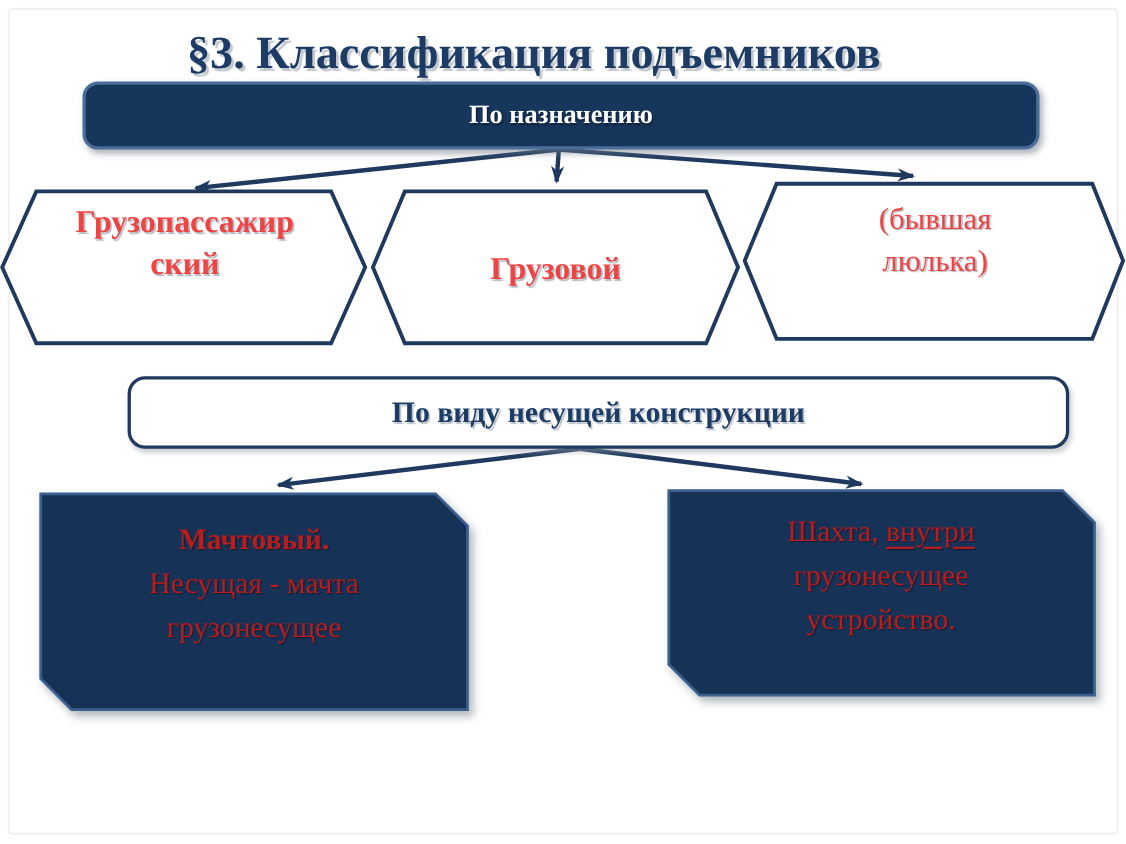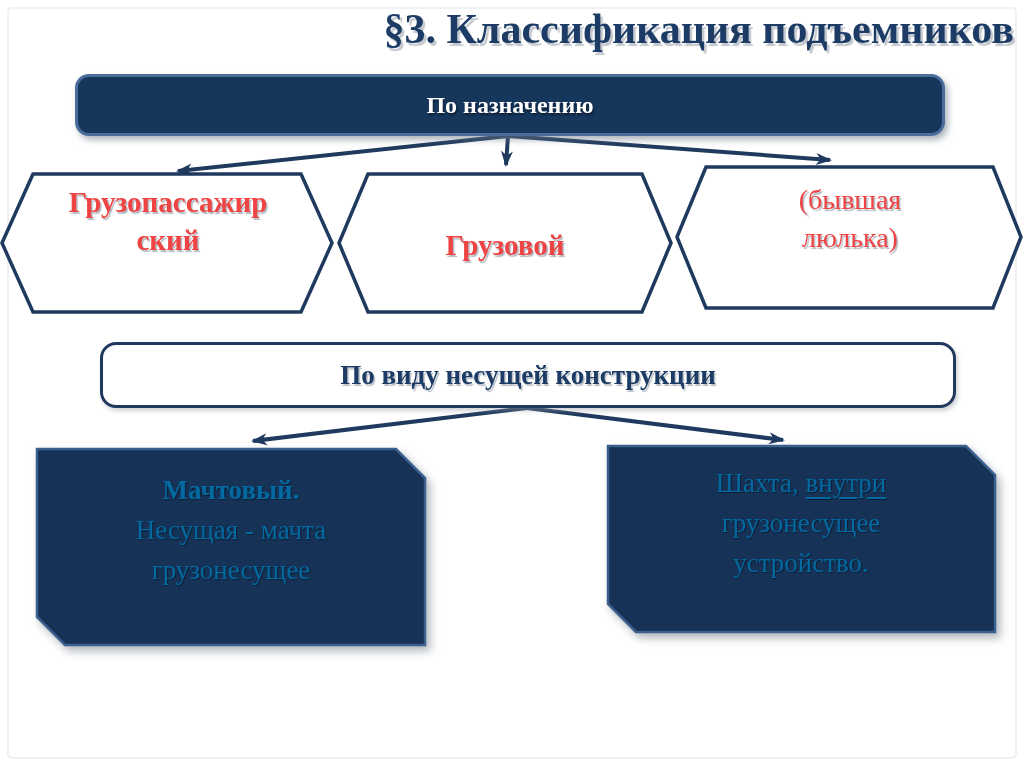--- a/index.html
+++ b/index.html
@@ -6,52 +6,52 @@
   body{
     width:1024px;height:767px;position:relative;overflow:hidden;
     background:#ffffff;
     font-family:"Liberation Serif","DejaVu Serif",serif;
   }
   .slide-frame{
     position:absolute;left:7px;top:7px;right:7px;bottom:8px;
     border:2px solid #f1f1f3;border-radius:5px;pointer-events:none;
   }
   .title{
-    position:absolute;left:170px;right:10px;top:5px;
-    text-align:right;font-size:42px;font-weight:bold;color:#1c3c66;
+    position:absolute;left:170px;right:10px;top:25px;
+    text-align:left;font-size:42px;font-weight:bold;color:#1c3c66;
     text-shadow:2.5px 2.5px 1px #c4c8ce;
     white-space:nowrap;
   }
   svg.diagram{position:absolute;left:0;top:0;}
   .hdr1{
     position:absolute;left:75px;top:74px;width:870px;height:62px;
     box-sizing:border-box;border:3px solid #4a6d9b;border-radius:14px;
     background:#17365c;
     box-shadow:3px 4px 6px rgba(110,120,135,.55);
     display:flex;align-items:center;justify-content:center;
     color:#ffffff;font-weight:bold;font-size:24px;
     text-shadow:1px 2px 2px rgba(0,0,0,.45);
   }
   .hdr2{
-    position:absolute;left:100px;top:342px;width:856px;height:66px;
+    position:absolute;left:116px;top:342px;width:856px;height:66px;
     box-sizing:border-box;border:3px solid #1f3a5e;border-radius:16px;
     background:#ffffff;
     box-shadow:2px 3px 4px rgba(150,155,165,.45);
     display:flex;align-items:center;justify-content:center;
     color:#1c3c66;font-weight:bold;font-size:27px;
     text-shadow:1.5px 1.5px 1px rgba(130,140,155,.55);
   }
   .hexlabel{
     position:absolute;text-align:center;color:#ef4444;
     font-weight:bold;font-size:29px;line-height:38px;
     text-shadow:1.5px 1.5px 1px rgba(130,140,155,.6);
   }
   .hexlabel .reg{font-weight:normal;font-size:28px;}
   .boxtext{
-    position:absolute;text-align:center;color:#0369a1;
+    position:absolute;text-align:center;color:#b91c1c;
     font-size:27px;line-height:40px;
     text-shadow:1px 1px 1px rgba(0,0,0,.4);
   }
   .b{font-weight:bold;}
   .i{}
   .u{text-decoration:underline;text-decoration-thickness:2px;text-underline-offset:5px;}
 </style>
 </head>
 <body>
 

